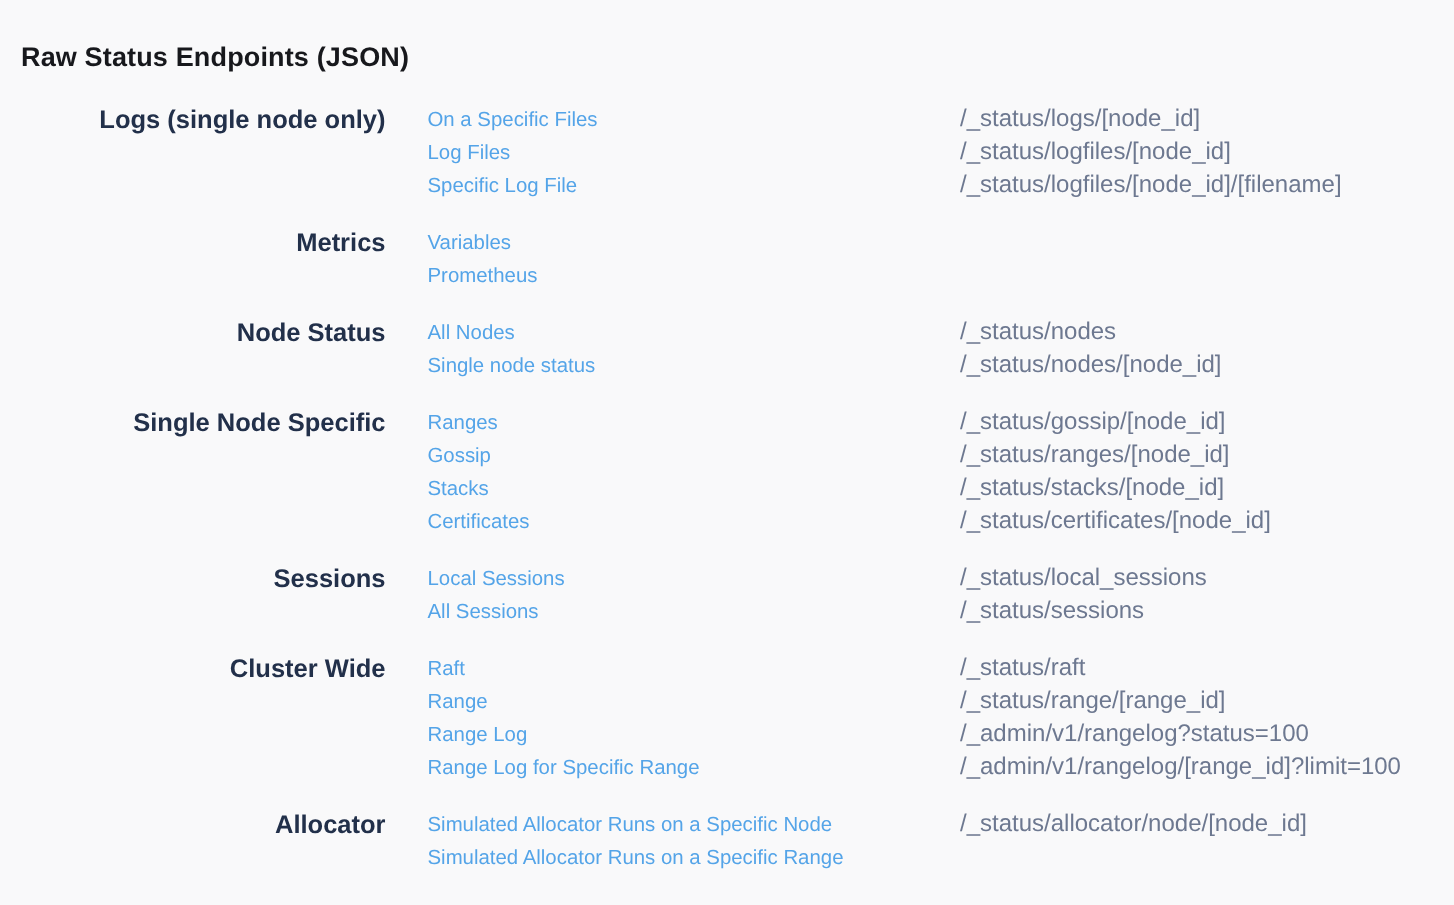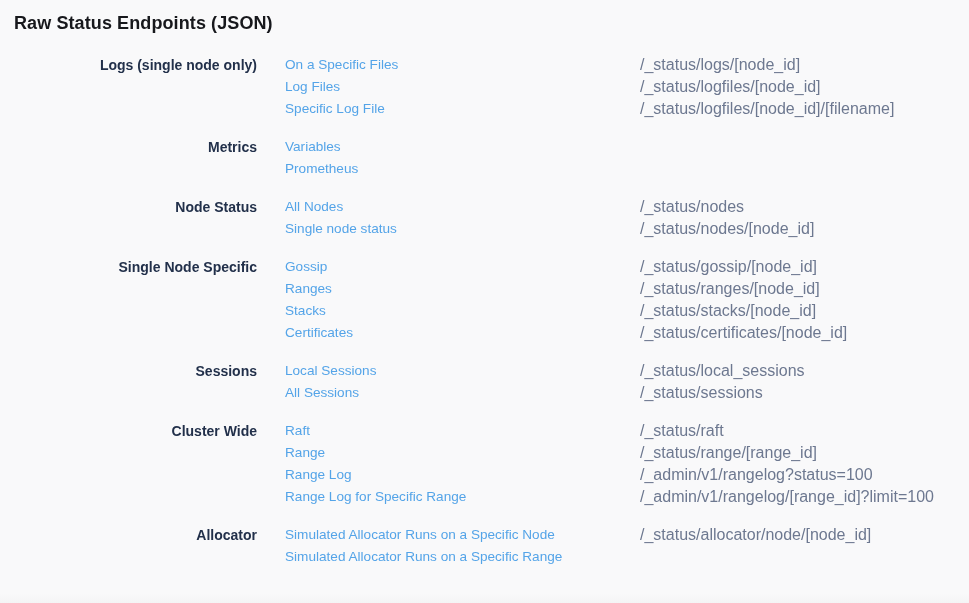--- a/index.html
+++ b/index.html
@@ -16,40 +16,40 @@
     overflow: hidden;
     background: var(--bg);
     font-family: "Liberation Sans", sans-serif;
   }
   .page {
     position: relative;
     width: 969px;
     height: 603px;
   }
   h1.page-title {
-    margin: 12px 0 0 14px;
+    margin: 27px 0 0 14px;
     font-size: 18px;
     line-height: 23px;
     font-weight: 600;
     letter-spacing: 0.1px;
     color: var(--title);
   }
   .endpoints-table {
     margin-top: 19px;
   }
   .group-row {
     display: grid;
     grid-template-columns: 285px 355px auto;
     margin-bottom: 16px;
   }
   .group-row:last-child { margin-bottom: 0; }
   .cat {
     text-align: right;
     padding-right: 28px;
-    font-size: 14px;
+    font-size: 17px;
     line-height: 22px;
     font-weight: 700;
     color: var(--category);
   }
   .links a {
     display: block;
     font-size: 13.6px;
     line-height: 22px;
     color: var(--link);
     text-decoration: none;
@@ -113,23 +113,23 @@
     <div class="paths">
   <div class="path">/_status/nodes</div>
 
   <div class="path">/_status/nodes/[node_id]</div>
 </div>
   </div>
 
   <div class="group-row">
     <div class="cat">Single Node Specific</div>
     <div class="links">
+  <a href="#">Ranges</a>
+
   <a href="#">Gossip</a>
-
-  <a href="#">Ranges</a>
 
   <a href="#">Stacks</a>
 
   <a href="#">Certificates</a>
 </div>
     <div class="paths">
   <div class="path">/_status/gossip/[node_id]</div>
 
   <div class="path">/_status/ranges/[node_id]</div>
 

